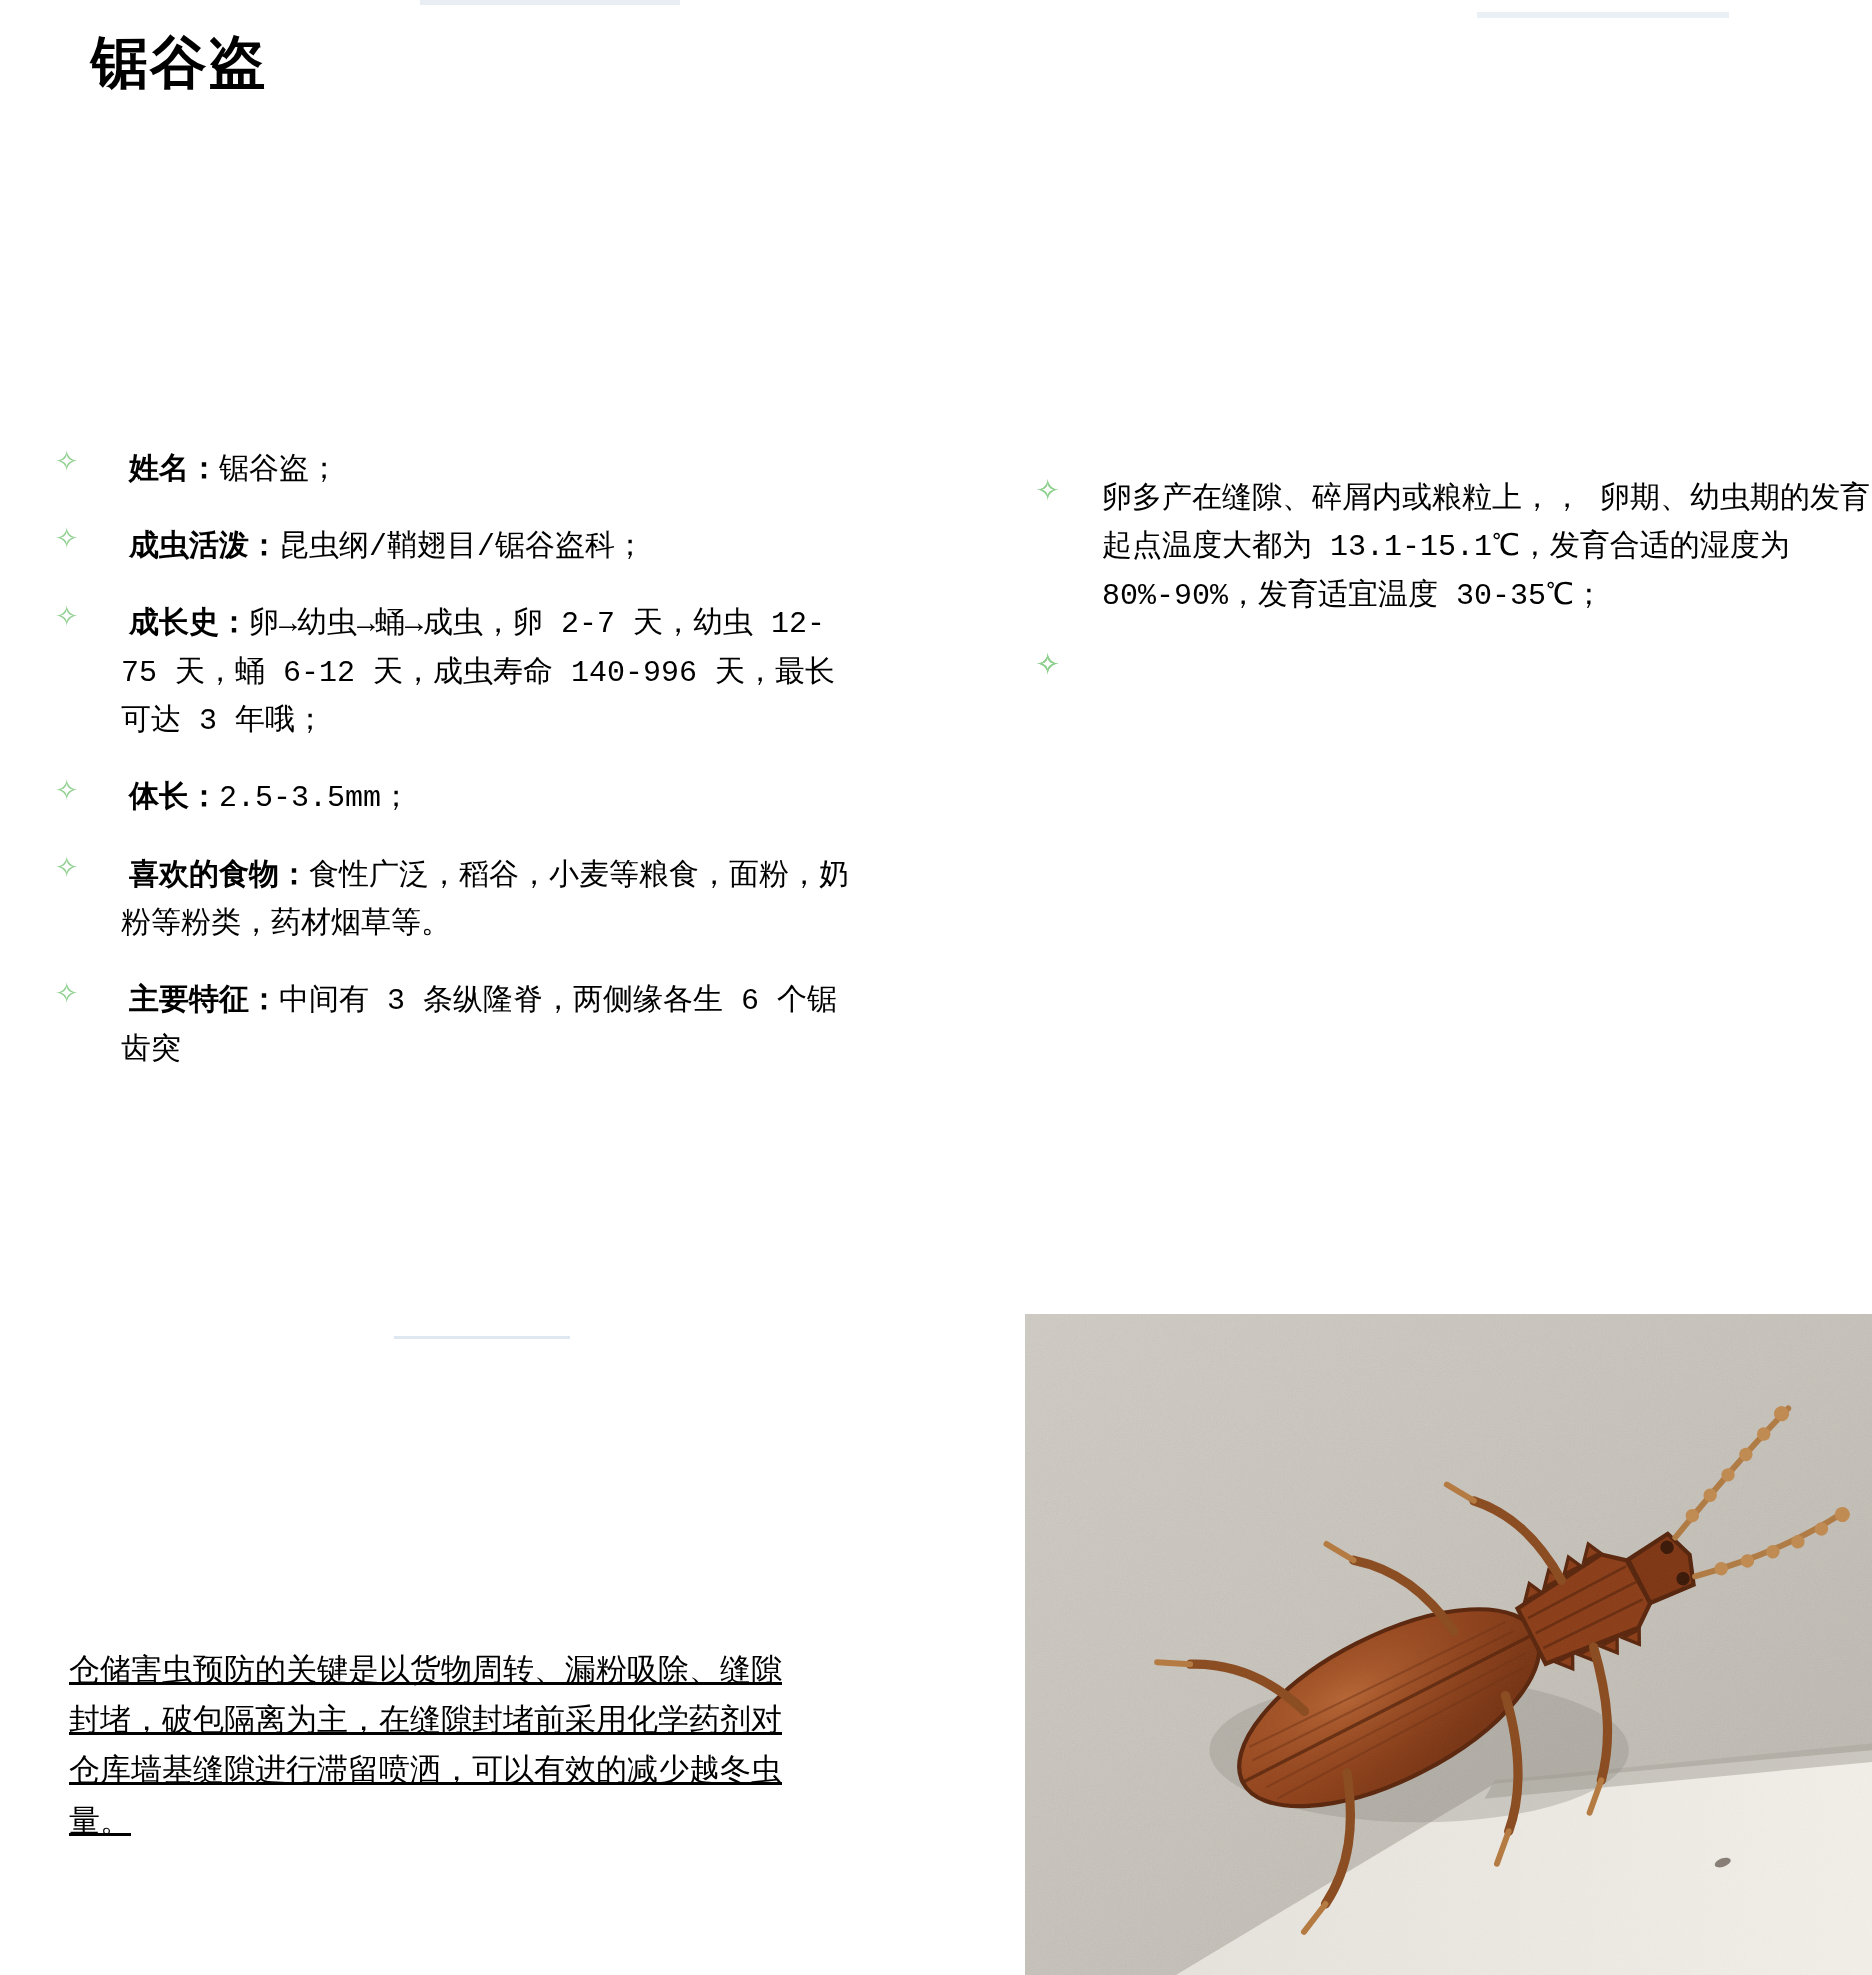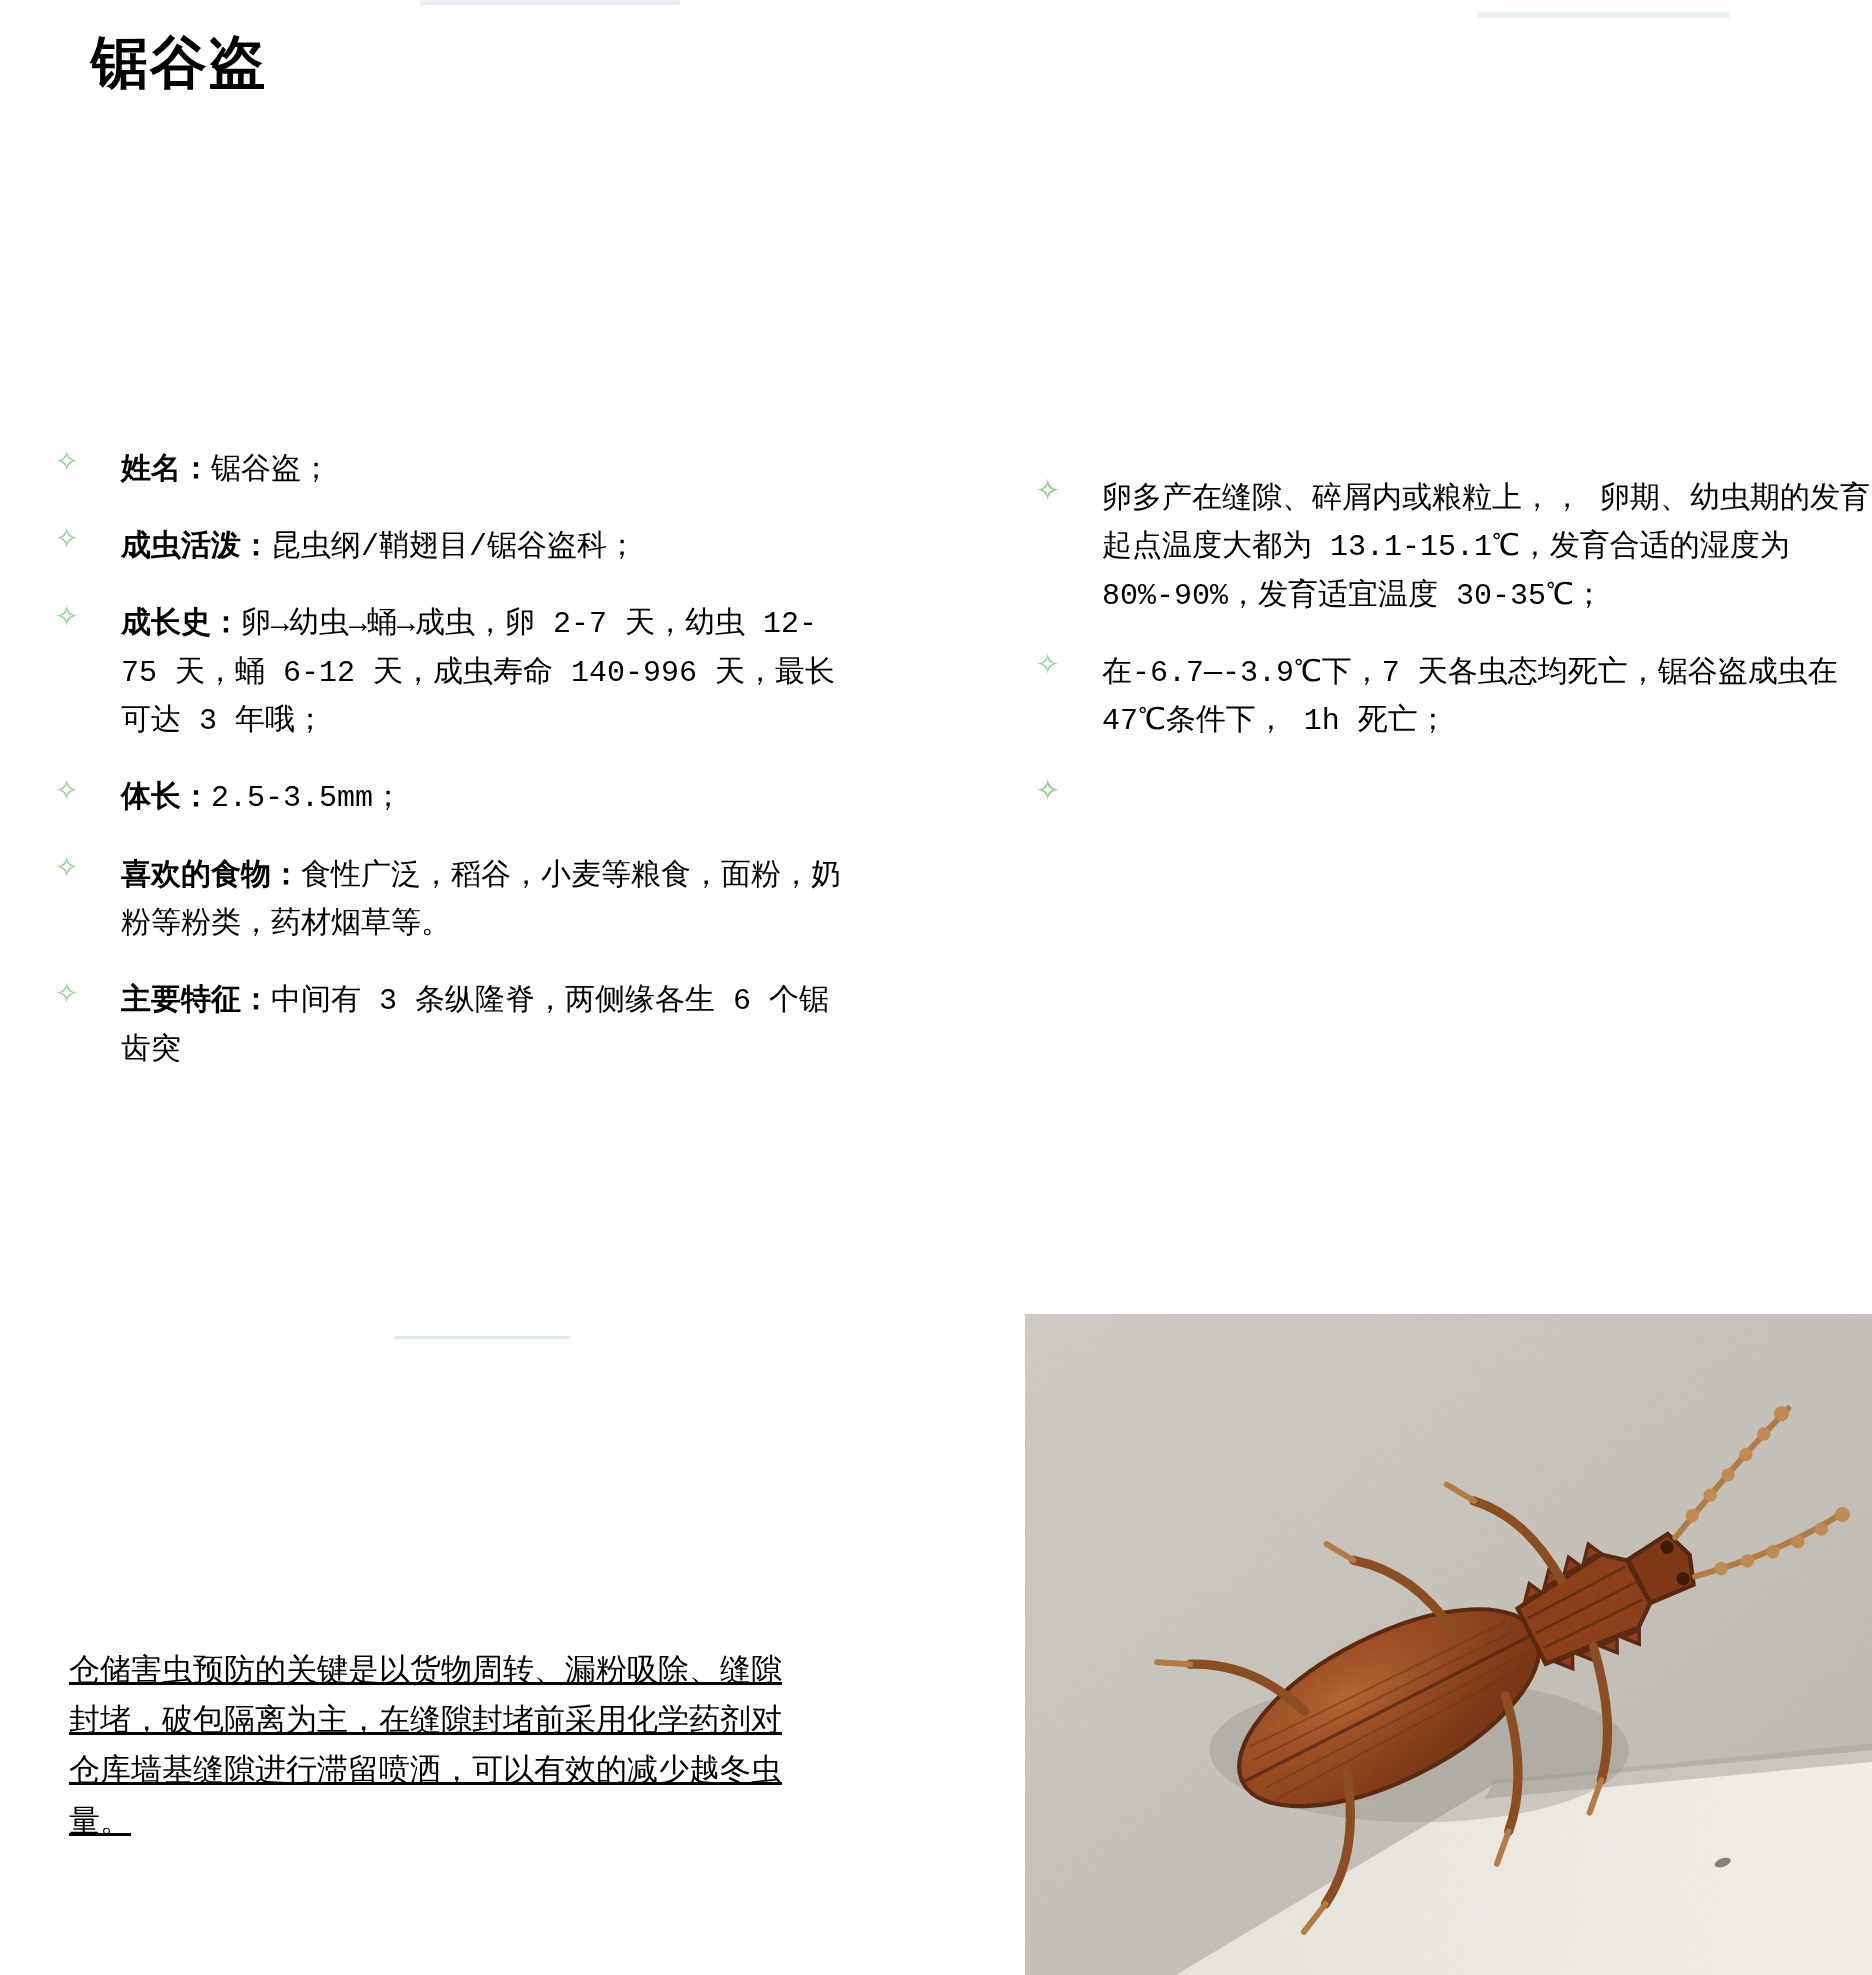--- a/index.html
+++ b/index.html
@@ -93,20 +93,21 @@
     width: 28.5px;
     height: 28.5px;
     color: #8fd08f;
     font-size: 28.5px;
     line-height: 28.5px;
     text-align: center;
   }
   .lbl {
     font-weight: bold;
     font-family: "Liberation Sans", "DejaVu Sans", sans-serif;
+    margin-left: 8px;
   }
   .txt {
     font-family: Liberation Mono, monospace;
   }
   li.empty-bullet {
     min-height: 34px;
   }
 
   
   .note {
@@ -176,21 +177,20 @@
     <ul class="bullets">
       <li>
         <span class="marker">✧</span>
       </li>
       <li>
         <span class="marker">✧</span>
         <span class="txt">卵多产在缝隙、碎屑内或粮粒上，， 卵期、幼虫期的发育起点温度大都为 13.1-15.1℃，发育合适的湿度为 80%-90%，发育适宜温度 30-35℃；</span>
       </li>
       <li>
         <span class="marker">✧</span>
-        <span class="txt">在-6.7—-3.9℃下，7 天各虫态均死亡，锯谷盗成虫在 47℃条件下， 1h 死亡；</span>
       </li>
       <li>
         <span class="marker">✧</span>
       </li>
       <li class="empty-bullet">
         <span class="marker">✧</span>
         <span class="txt"></span>
       </li>
     </ul>
   </div>

